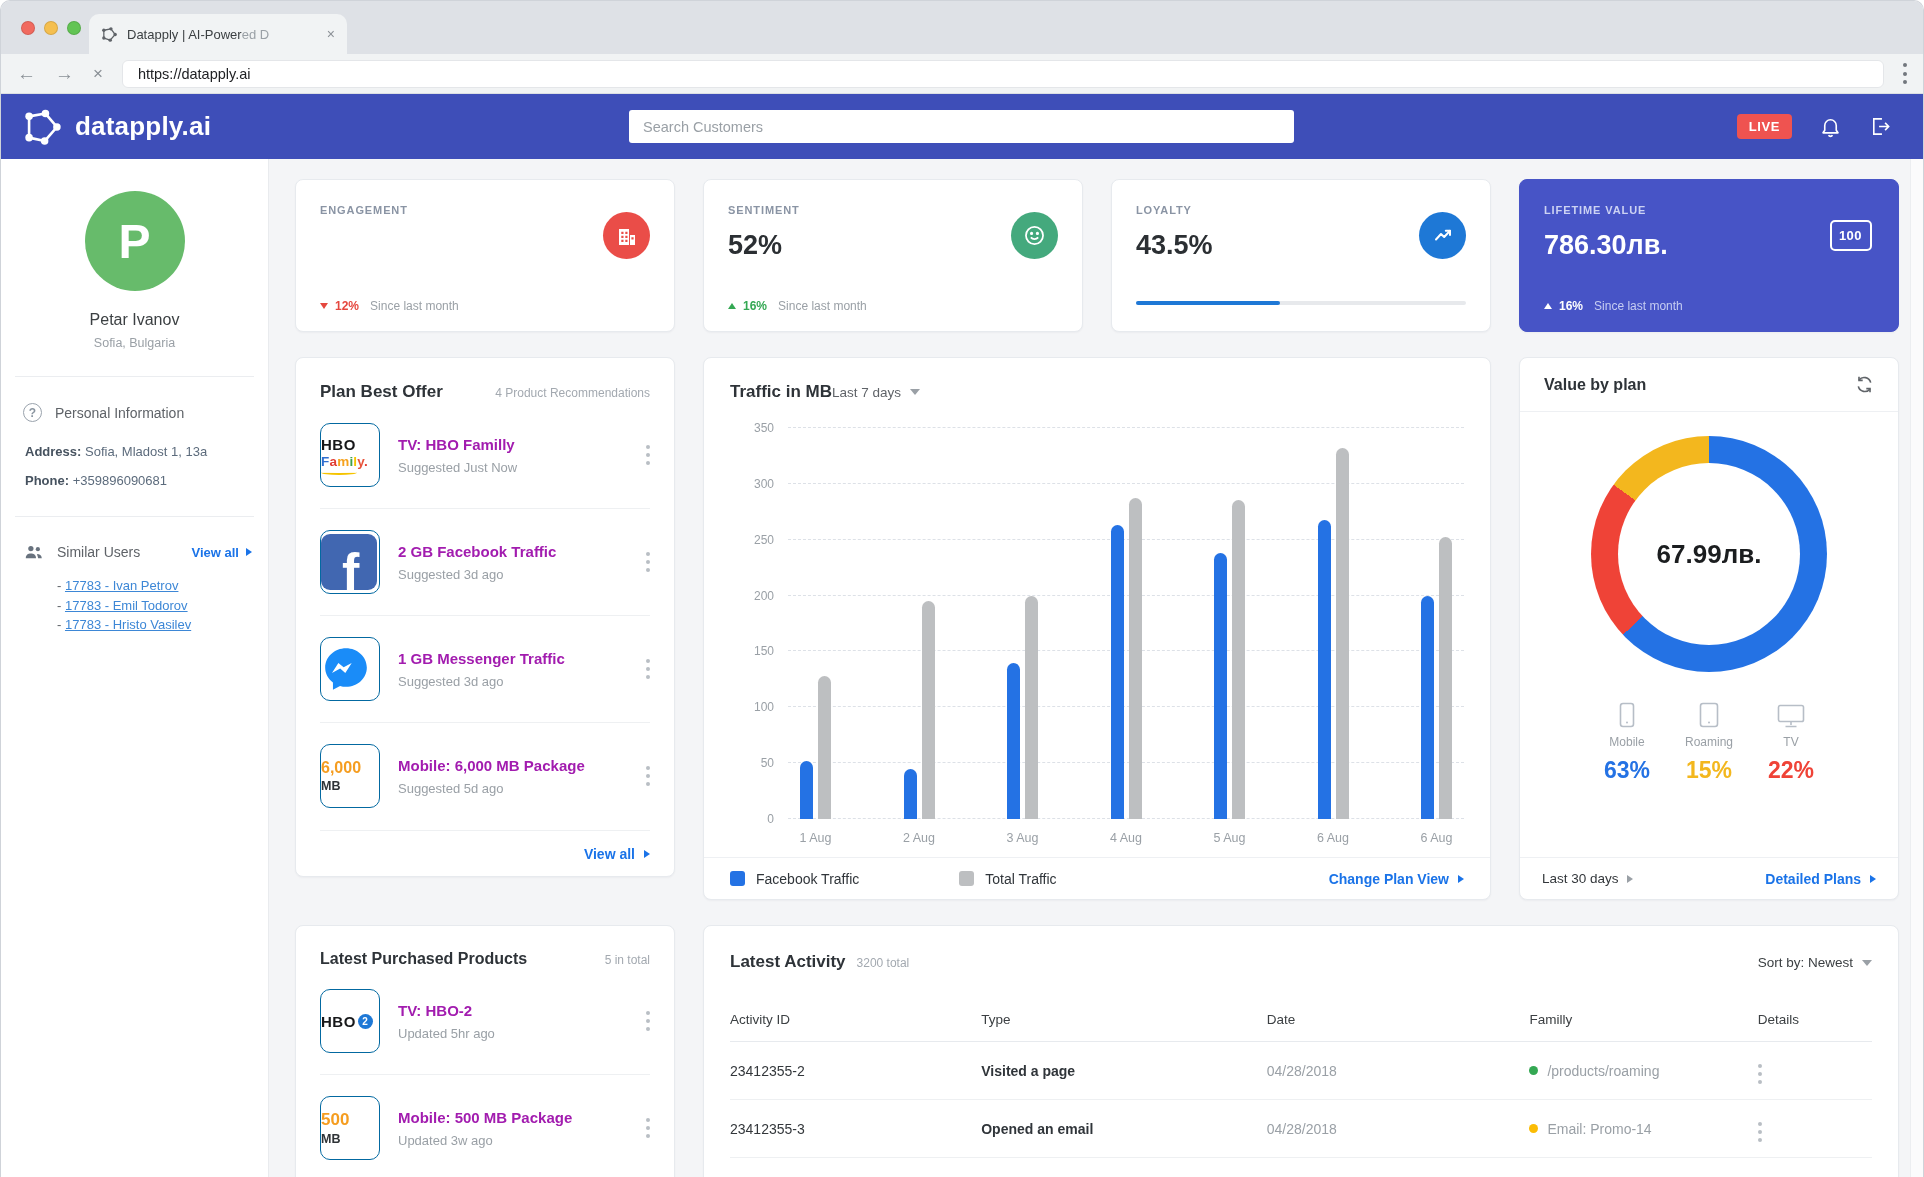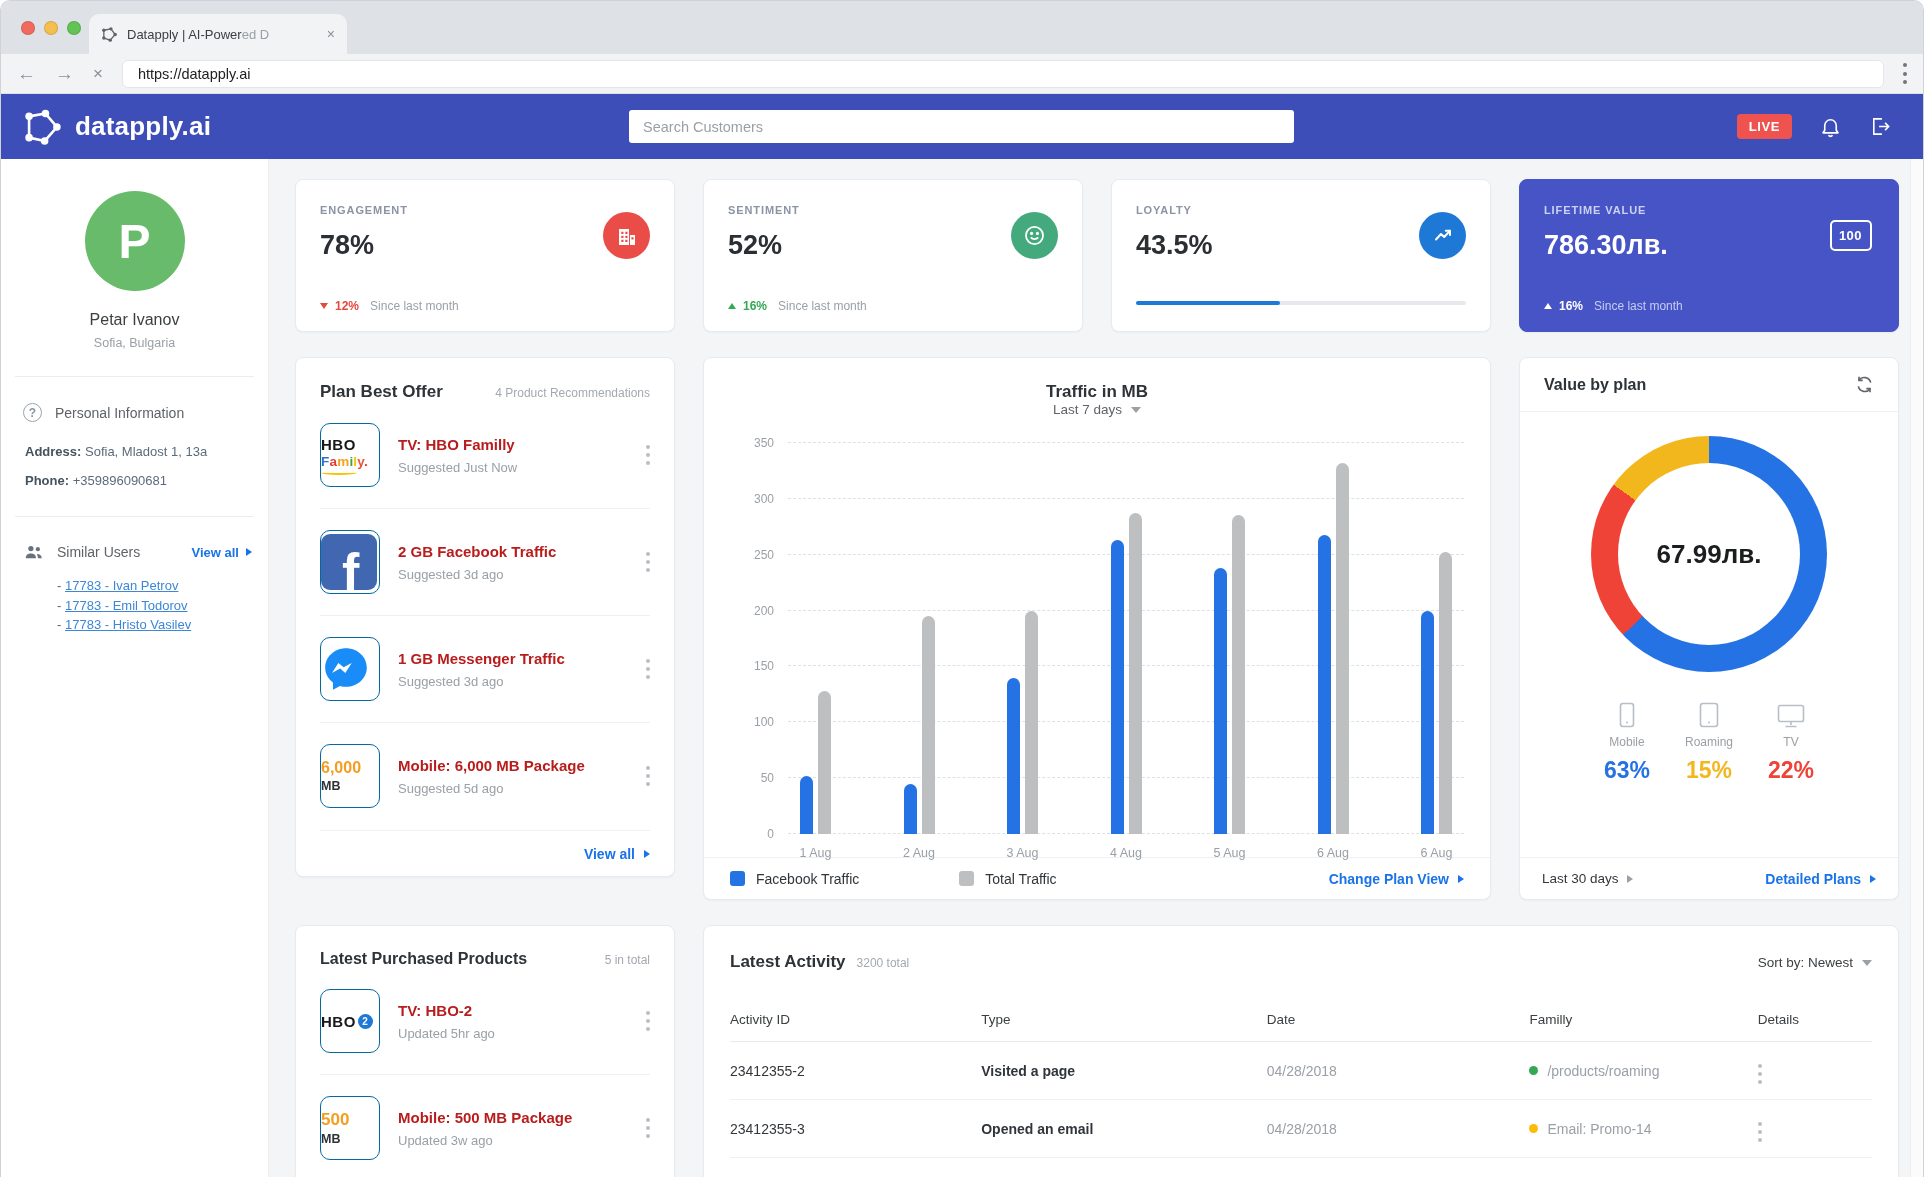--- a/index.html
+++ b/index.html
@@ -94,21 +94,21 @@
   .card-offers { height:520px; align-self:start; }
   .card-purchased { height:340px; }
   .lc-header { display:flex; align-items:baseline; justify-content:space-between; padding-top:24px; }
   .lc-title { font-size:17px; font-weight:bold; color:#2e3338; }
   .lc-sub { font-size:12px; color:#a3a9b0; }
   .offer-item { display:flex; align-items:center; gap:18px; padding:21px 0; border-bottom:1px solid #eef0f2; }
   .offer-item.last { border-bottom:none; }
   .tile { width:60px; height:64px; border:1px solid #0369a1; border-radius:10px; background:#fff; flex:none;
           display:flex; flex-direction:column; align-items:flex-start; justify-content:center; overflow:hidden; }
   .ot { flex:1; }
-  .ot-title { font-size:15px; font-weight:bold; color:#b91c1c; }
+  .ot-title { font-size:15px; font-weight:bold; color:#a21caf; }
   .ot-sub { font-size:13px; color:#9aa0a6; margin-top:7px; }
   .hbo-line { font-size:15px; font-weight:bold; letter-spacing:.5px; color:#17181a; display:flex; align-items:center; gap:2px; }
   .family-logo { font-size:13.5px; font-weight:bold; letter-spacing:.2px; margin-top:1px; }
   .family-logo span:nth-child(1){color:#2f6fd0} .family-logo span:nth-child(2){color:#e23d32}
   .family-logo span:nth-child(3){color:#f6a21d} .family-logo span:nth-child(4){color:#3fa14c}
   .family-logo span:nth-child(5){color:#f5c400} .family-logo span:nth-child(6){color:#e8543c}
   .family-logo span:nth-child(7){color:#e23d32}
   .swoosh { width:36px; height:5px; border-bottom:2px solid #f5c400; border-radius:50%; margin-top:1px; }
   .fb-tile { width:56px; height:56px; border-radius:9px; background:#4167b1; position:relative; overflow:hidden; }
   .fb-f { position:absolute; bottom:-12px; left:21px; color:#fff; font-size:52px; font-weight:bold; }
@@ -116,21 +116,21 @@
   .num-tile-2 { font-size:12.5px; font-weight:bold; color:#2f3337; margin-top:2px; }
   .badge2 { width:15px; height:15px; border-radius:50%; background:#1e78d6; color:#fff; font-size:10px;
             display:inline-flex; align-items:center; justify-content:center; }
   .lc-footer { margin-top:auto; border-top:1px solid #eef0f2; height:46px; display:flex; align-items:center;
                justify-content:flex-end; gap:9px; color:#1a73e8; font-weight:bold; font-size:14px; }
   .tri-right { width:0; height:0; border-top:4.5px solid transparent; border-bottom:4.5px solid transparent; border-left:6px solid currentColor; }
   .tri-right.gray { color:#9aa0a6; }
 
   
   .card-chart { grid-column:2 / span 2; padding:24px 0 0; display:flex; flex-direction:column; height:543px; }
-  .chart-header { display:flex; align-items:center; justify-content:flex-start; padding:0 26px;flex-direction:column; }
+  .chart-header { display:flex; align-items:center; justify-content:flex-start; padding:0 26px; }
   .range-dd { display:flex; align-items:center; gap:9px; font-size:13.5px; color:#5f6368; }
   .caret { width:0; height:0; border-left:5px solid transparent; border-right:5px solid transparent; border-top:6px solid #9aa0a6; }
   .plot-wrap { position:relative; margin:26px 26px 0 84px; height:391px; }
   .gridline { position:absolute; left:0; right:0; height:0; border-top:1px dashed #dde1e7; }
   .ytick { position:absolute; left:-58px; top:0; transform:translateY(-50%); width:44px; text-align:right;
            font-size:12px; color:#9aa0a6; }
   .bars-row { position:absolute; left:12px; right:12px; top:0; bottom:0; display:flex;
               justify-content:space-between; align-items:flex-end; }
   .bar-group { display:flex; align-items:flex-end; gap:5px; height:100%; position:relative; }
   .bar { width:13px; border-radius:7px 7px 0 0; }
@@ -289,21 +289,20 @@
         <li><span>-</span> <a href="#">17783 - Hristo Vasilev</a></li>
       </ul>
     </div>
   </aside>
 
   <main class="main">
     <div class="grid">
 
       <div class="card mcard">
         <div class="mlabel">ENGAGEMENT</div>
-        <div class="mvalue">78%</div>
         <div class="micon red">
           <svg width="24" height="24" viewBox="0 0 24 24" fill="#fff">
               <path fill-rule="evenodd" d="M4 21V5h10v16H4zm2.3-13.2h2.2V10H6.3V7.8zm4 0h2.2V10h-2.2V7.8zm-4 4h2.2v2.2H6.3v-2.2zm4 0h2.2v2.2h-2.2v-2.2zm-4 4h2.2v2.2H6.3v-2.2zm4 0h2.2v2.2h-2.2v-2.2zM15 21V11h5v10h-5zm1.4-7.8h2.2v2.2h-2.2v-2.2z"></path>
             </svg>
         </div>
         <div class="mdelta">
           <span class="tri-down"></span>
           <span class="dpct" style="color:#e5483f">12%</span>
           <span class="dnote">Since last month</span>
         </div>

